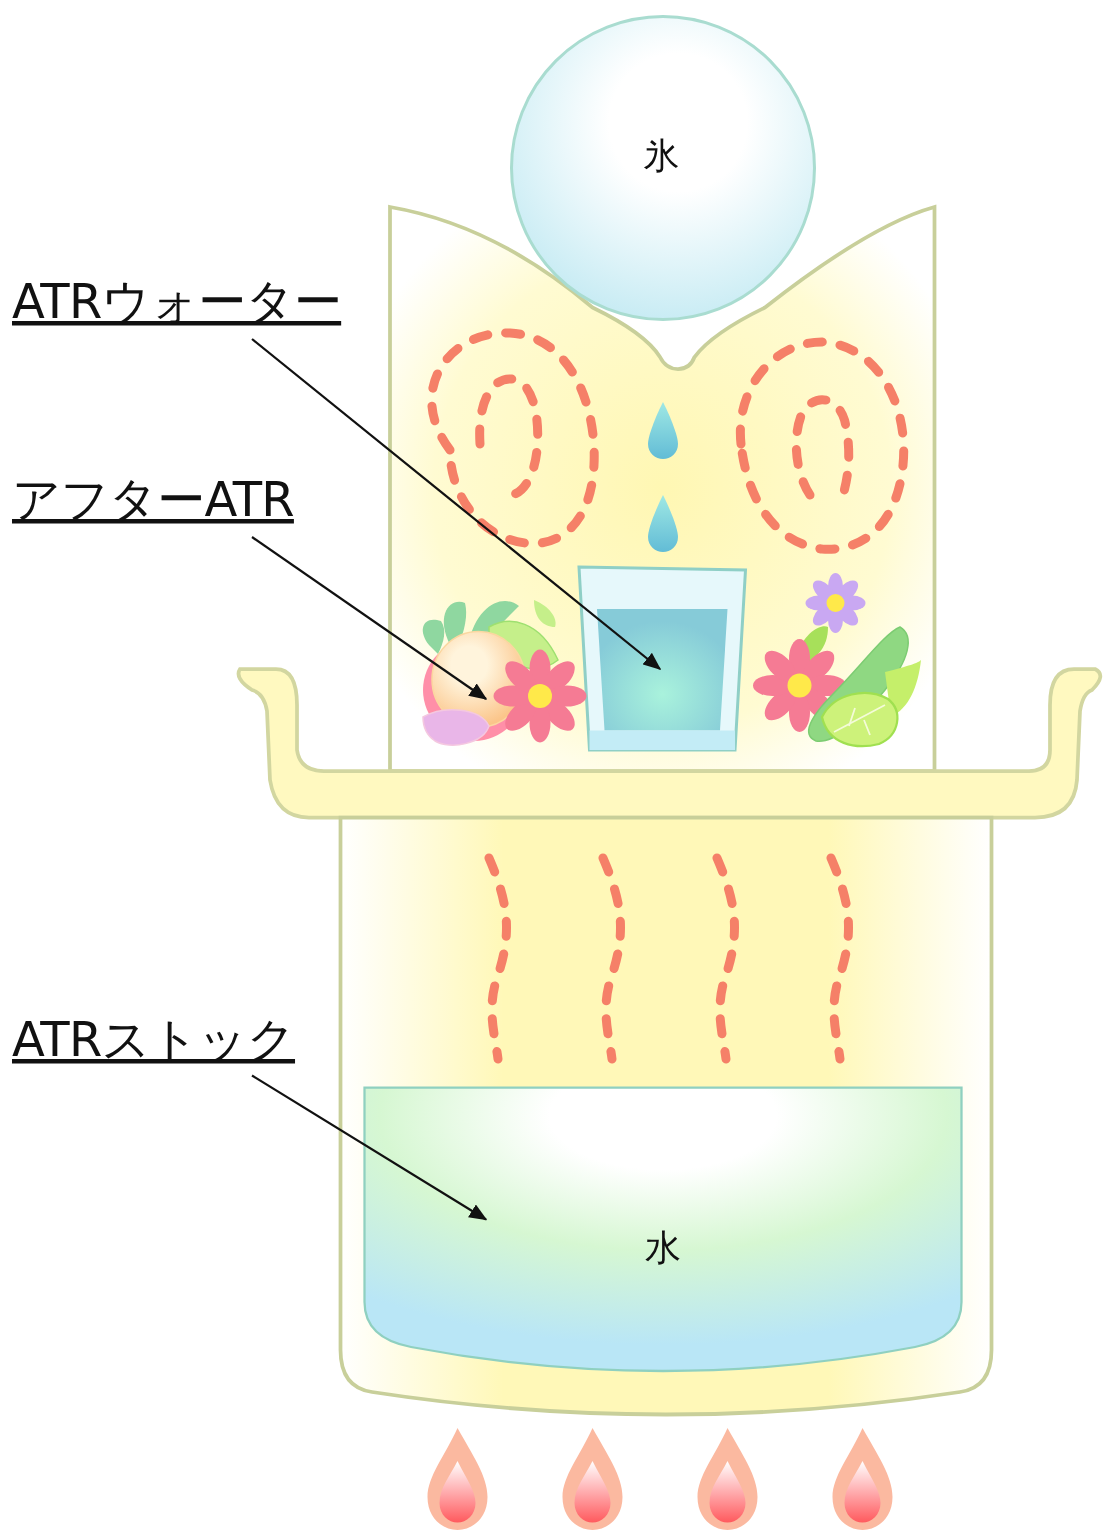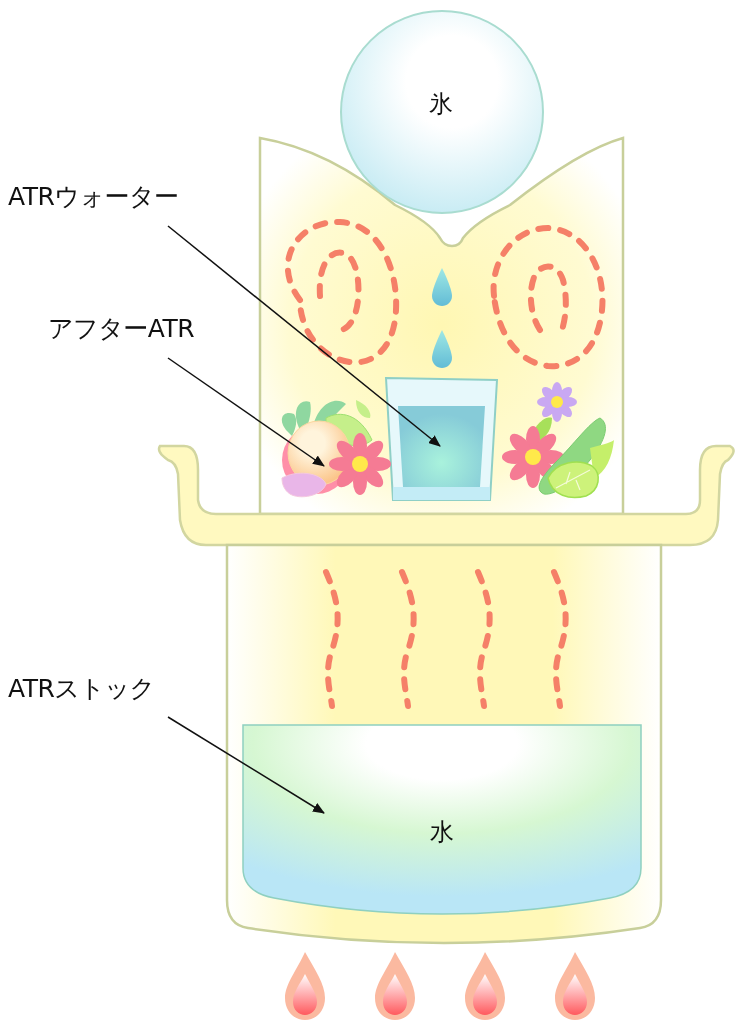--- a/index.html
+++ b/index.html
@@ -1,19 +1,19 @@
 <!DOCTYPE html>
 <html><head>
 <meta charset="utf-8">
 <style>
   html, body { margin: 0; padding: 0; background: #ffffff; }
   body { width: 746px; height: 1024px; overflow: hidden; position: relative; font-family: "DejaVu Sans", sans-serif; }
   svg { position: absolute; left: 0; top: 0; }
   .label { position: absolute; font-family: "DejaVu Sans", sans-serif; color: #111; white-space: nowrap; letter-spacing: -0.5px; }
-  .side-label { font-size: 25px; }
+  .side-label { font-size: 32px; text-decoration: underline; }
   .kanji { font-size: 24px; }
 </style>
 </head>
 <body>
 
 <svg width="746" height="1024" viewBox="0 0 746 1024" xmlns="http://www.w3.org/2000/svg">
   <defs>
     <radialGradient id="gIce" cx="0.55" cy="0.35" r="0.65">
       <stop offset="0.35" stop-color="#ffffff"></stop>
       <stop offset="1" stop-color="#c9ecf4"></stop>
@@ -183,16 +183,16 @@
   </g>
 
   <g stroke="#111" stroke-width="1.5" fill="none">
     <line x1="168" y1="226" x2="440" y2="446" marker-end="url(#arrow)"></line>
     <line x1="168" y1="358" x2="324" y2="466" marker-end="url(#arrow)"></line>
     <line x1="168" y1="717" x2="324" y2="813" marker-end="url(#arrow)"></line>
   </g>
 </svg>
 
 <div class="label side-label" style="left:8px; top:180px;">ATRウォーター</div>
-<div class="label side-label" style="left:8px; top:312px;margin-left:40px;">アフターATR</div>
+<div class="label side-label" style="left:8px; top:312px;">アフターATR</div>
 <div class="label side-label" style="left:8px; top:672px;text-align:center;">ATRストック</div>
 <div class="label kanji" style="left:429px; top:88px;">氷</div>
 <div class="label kanji" style="left:430px; top:816px;">水</div>
 
 </body></html>

